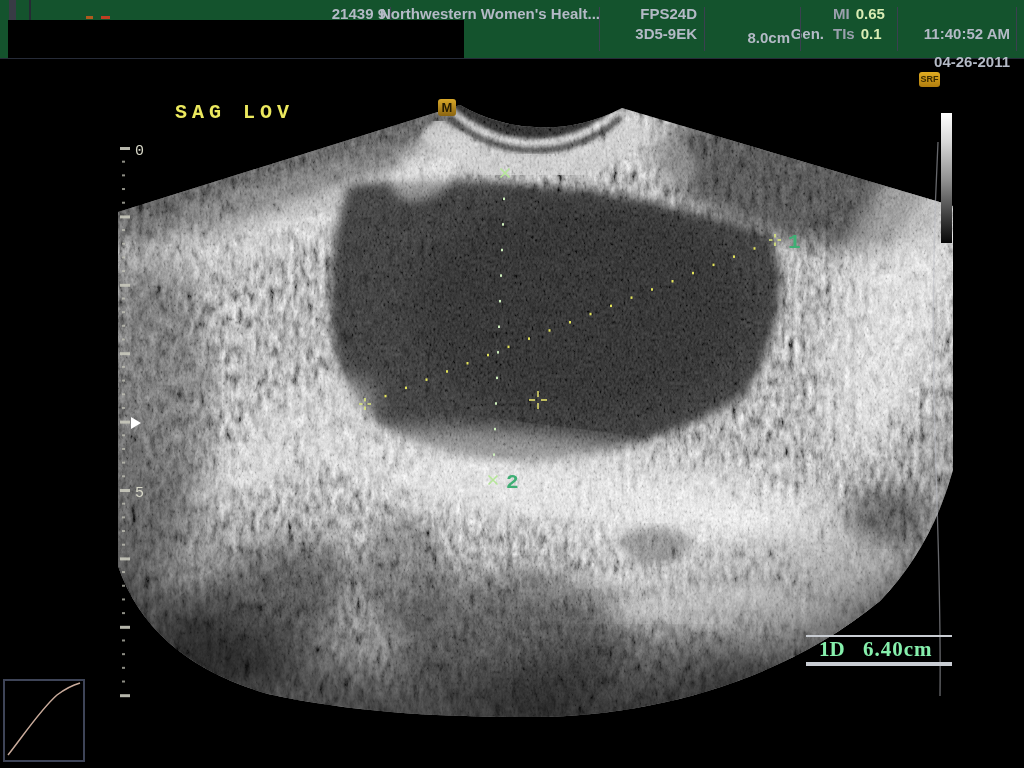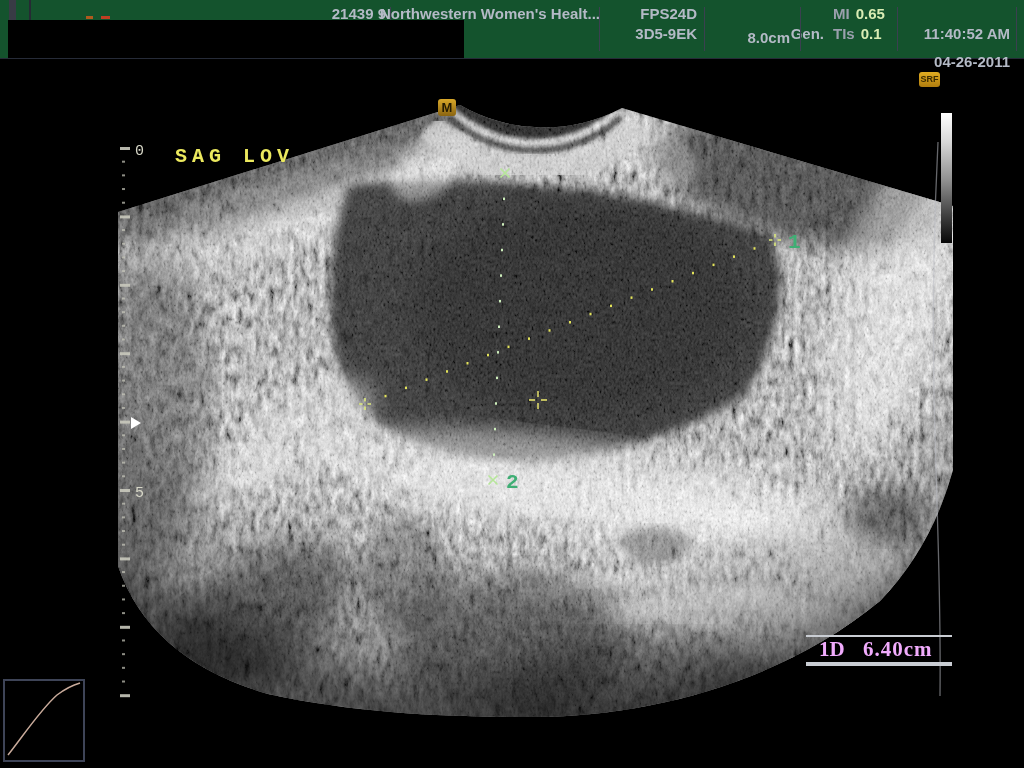--- a/index.html
+++ b/index.html
@@ -12,27 +12,27 @@
   .right{text-align:right;}
   .hdivider{position:absolute;top:7px;height:44px;width:1px;background:#3b4050;}
   .vgreen{color:#d9ecb4;text-align:center;}
   .hlabel{color:#9aa0ad;margin-right:6px;}
   #corner-notch{position:absolute;left:9px;top:0;width:7px;height:22px;background:#383b45;}
   #corner-line{position:absolute;left:29px;top:0;width:2px;height:20px;background:#262a34;}
   .speck{position:absolute;top:16px;height:3px;z-index:4;}
   #redaction{position:absolute;left:8px;top:20px;width:456px;height:38px;background:#000;z-index:5;}
 
   
-  #annotation{position:absolute;left:175px;top:101px;color:#ece95e;font-family:"Liberation Mono",monospace;font-size:20px;font-weight:700;letter-spacing:5px;z-index:6;margin-top:44px;}
+  #annotation{position:absolute;left:175px;top:101px;color:#ece95e;font-family:"Liberation Mono",monospace;font-size:20px;font-weight:700;letter-spacing:5px;z-index:6;}
   #m-badge{position:absolute;left:438px;top:99px;width:18px;height:17px;background:linear-gradient(#d9a82a,#8a6410);border-radius:3px;color:#241b02;font-size:13px;font-weight:700;text-align:center;line-height:17px;z-index:6;}
   #srf-badge{position:absolute;left:919px;top:72px;width:21px;height:15px;background:linear-gradient(#e0ac22,#b07d0e);border-radius:3px;color:#3c2c00;font-size:9px;font-weight:700;text-align:center;line-height:15px;z-index:6;}
   #gray-bar{position:absolute;left:941px;top:113px;width:11px;height:130px;background:linear-gradient(#ffffff,#d8d8d8 22%,#8f8f8f 52%,#3c3c3c 80%,#070707);z-index:6;}
 
   
-  #meas{position:absolute;left:806px;top:635px;width:146px;z-index:7;font-family:"Liberation Serif",serif;font-weight:700;font-size:21px;color:#f0abfc;}
+  #meas{position:absolute;left:806px;top:635px;width:146px;z-index:7;font-family:"Liberation Serif",serif;font-weight:700;font-size:21px;color:#86efac;}
   .meas-line{height:2px;background:#c9cdd3;}
   .meas-row{height:25px;line-height:25px;display:flex;padding-left:13px;}
   .meas-label{width:44px;}
   .meas-value{letter-spacing:1px;}
 
   
   #gamma-box{position:absolute;left:3px;top:679px;width:82px;height:83px;border:2px solid #3e4457;box-sizing:border-box;z-index:6;}
 
   svg{position:absolute;left:0;top:0;}
   #overlay{z-index:8;pointer-events:none;}

